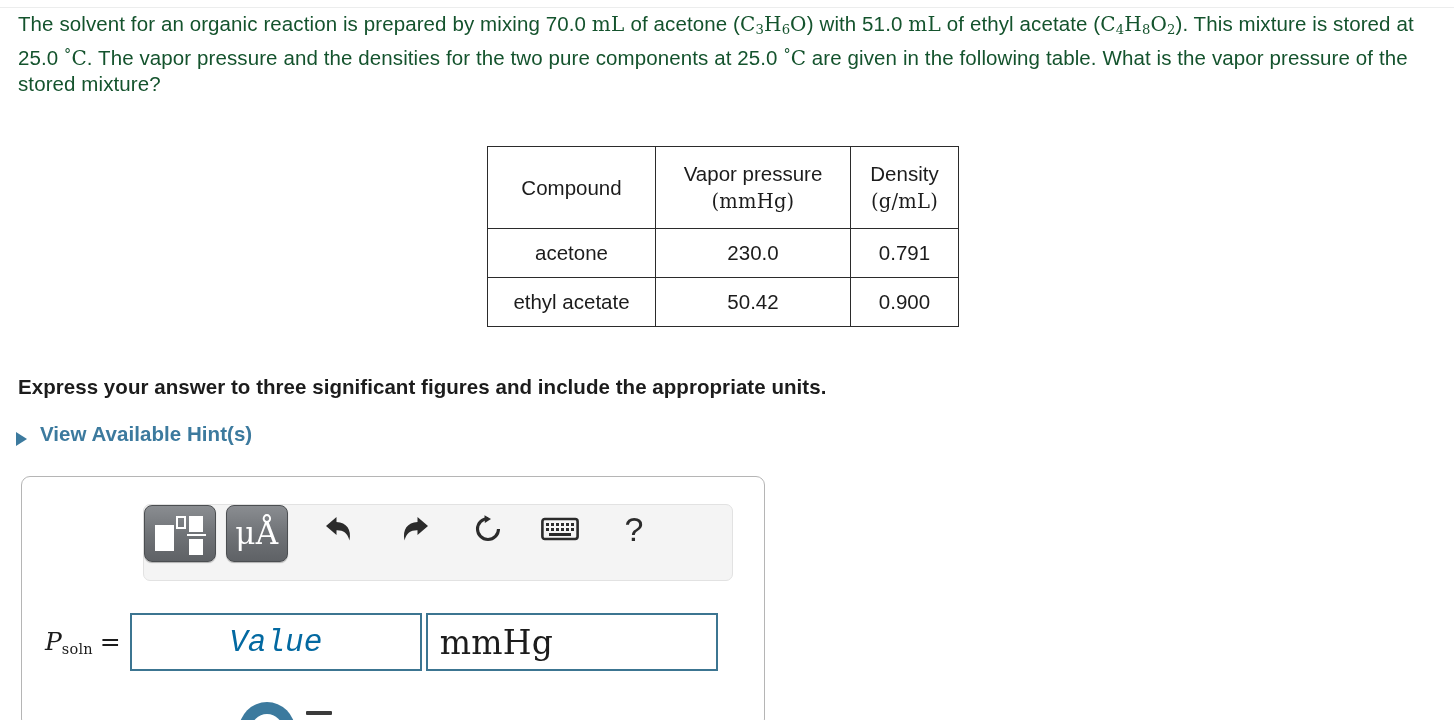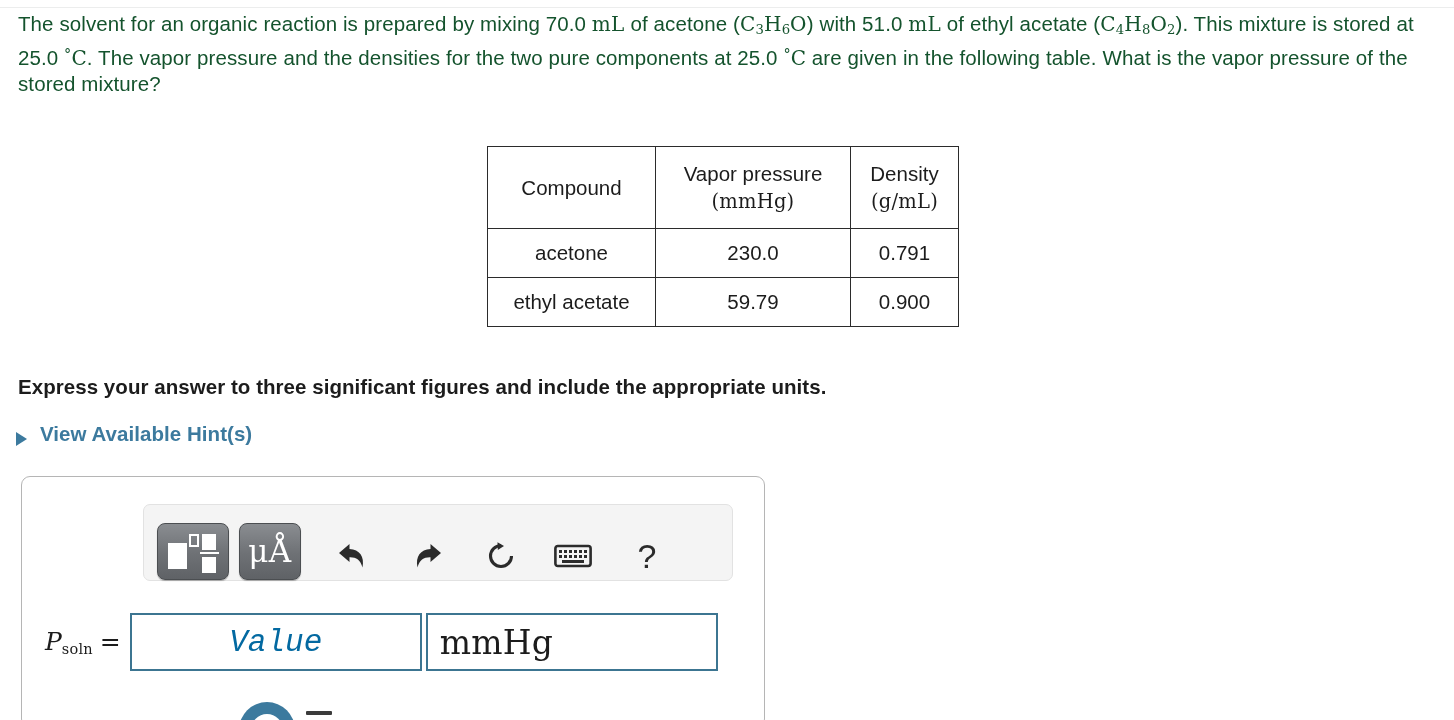--- a/index.html
+++ b/index.html
@@ -112,22 +112,21 @@
   }
 
   .toolbar {
     position: absolute;
     left: 121px; top: 27px;
     width: 590px; height: 77px;
     background: #f4f4f4;
     border: 1px solid #e2e2e2;
     border-radius: 7px;
     display: flex;
-    align-items: flex-end;
-    padding-left: 13px;
+    align-items: flex-start;
   }
   .tbtn {
     width: 72px; height: 57px;
     border-radius: 8px;
     background: linear-gradient(180deg,#8a8d91 0%, #6f7276 52%, #5f6266 100%);
     border: 1px solid #4b4e51;
     box-shadow: 0 1px 1px rgba(0,0,0,0.28);
     display: flex; align-items: center; justify-content: center;
     cursor: pointer;
     margin-right: 10px;
@@ -261,21 +260,21 @@
       </tr>
     </thead>
     <tbody>
       <tr>
         <td>acetone</td>
         <td>230.0</td>
         <td>0.791</td>
       </tr>
       <tr>
         <td>ethyl acetate</td>
-        <td>59.79</td>
+        <td>50.42</td>
         <td>0.900</td>
       </tr>
     </tbody>
   </table>
 
   <div class="instruction">Express your answer to three significant figures and include the appropriate units.</div>
 
   <div class="hints">
     <span class="tri"></span>
     <span class="htext">View Available Hint(s)</span>

